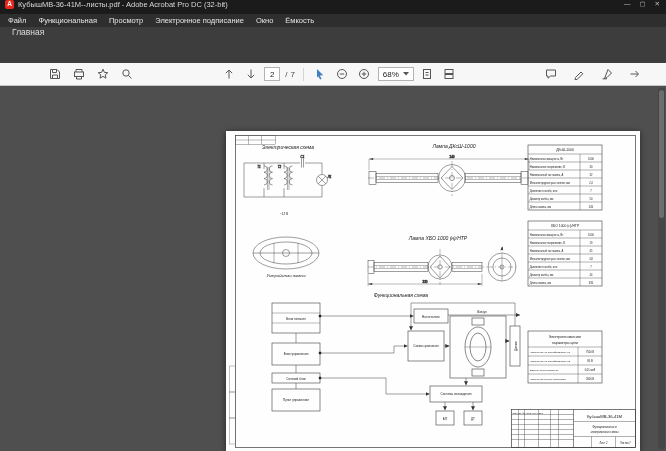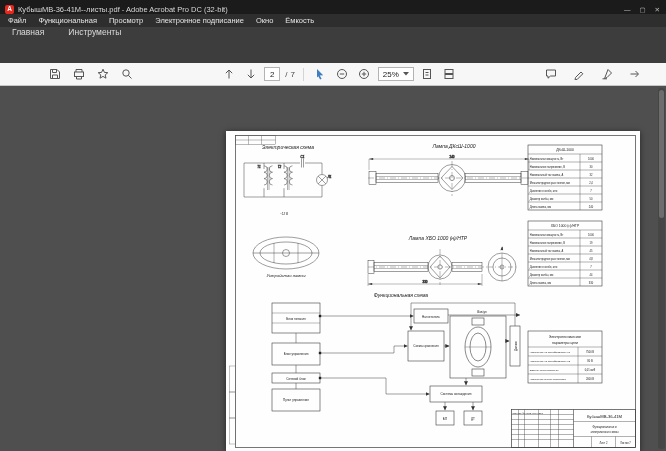--- a/index.html
+++ b/index.html
@@ -1,19 +1,19 @@
 <!DOCTYPE html>
 <html><head>
 <meta charset="utf-8">
 <style>
   *{margin:0;padding:0;box-sizing:border-box}
   html,body{width:666px;height:451px;overflow:hidden;font-family:"Liberation Sans",sans-serif;background:#505050}
   .window{width:666px;height:451px;display:flex;flex-direction:column}
   
-  .titlebar{height:14px;background:#1b1b1b;display:flex;align-items:flex-end;padding:0 5px;flex:none}
+  .titlebar{height:14px;background:#1b1b1b;display:flex;align-items:flex-start;padding:0 5px;flex:none}
   .app-icon{width:9px;height:9px;background:#e8281c;border-radius:2px;color:#fff;font-size:6.5px;font-weight:bold;display:flex;align-items:center;justify-content:center;margin-right:4px;line-height:1}
   .tb-title{color:#d8d8d8;font-size:7.5px;flex:1;white-space:nowrap;overflow:hidden}
   .win-controls{display:flex;gap:9px;color:#bdbdbd;font-size:6.5px;margin-right:1px}
   .win-controls span{cursor:default}
   
   .menubar{height:13px;background:#2e2e2e;display:flex;align-items:flex-end;padding-left:2px;flex:none}
   .menu-item{color:#e4e4e4;font-size:7.5px;padding:0 6px;height:100%;display:flex;align-items:center;cursor:default}
   
   .tabbar{height:36px;background:#3d3d3d;display:flex;align-items:flex-start;flex:none}
   .tab{display:flex;align-items:center;padding:0 12px;font-size:8.5px;color:#dcdcdc;cursor:default}
@@ -69,21 +69,20 @@
     <div class="menu-item">Файл</div>
     <div class="menu-item">Функциональная</div>
     <div class="menu-item">Просмотр</div>
     <div class="menu-item">Электронное подписание</div>
     <div class="menu-item">Окно</div>
     <div class="menu-item">Ёмкость</div>
   </div>
 
   <div class="tabbar">
     <div class="tab">Главная</div>
-    <div class="tab">Инструменты</div>
   </div>
 
   <div class="toolbar">
     <div class="tb-left">
       <div class="tb-btn">
         <svg width="12" height="12" viewBox="0 0 12 12" fill="none" stroke="#565656" stroke-width="1">
             <path d="M1.5 1.5 H8 L10.5 4 V10.5 H1.5 Z"></path>
             <path d="M3.5 1.5 V4.5 H7.5 V1.5"></path>
             <path d="M3.5 10.5 V7 H8.5 V10.5"></path>
           </svg>
@@ -136,21 +135,21 @@
             <path d="M3.8 6 H8.2"></path>
           </svg>
       </div>
       <div class="tb-btn">
         <svg width="12" height="12" viewBox="0 0 12 12" fill="none" stroke="#565656" stroke-width="1">
             <circle cx="6" cy="6" r="4.5"></circle>
             <path d="M3.8 6 H8.2 M6 3.8 V8.2"></path>
           </svg>
       </div>
       <div class="zoombox">
-        <span>25%</span>
+        <span>68%</span>
         <svg width="6" height="4" viewBox="0 0 6 4">
             <path d="M0 0 L6 0 L3 3.5 Z" fill="#555"></path>
           </svg>
       </div>
       <div class="tb-btn">
         <svg width="12" height="12" viewBox="0 0 12 12" fill="none" stroke="#565656" stroke-width="1">
             <rect x="2.5" y="1.5" width="7" height="9"></rect>
             <path d="M4.5 4.5 H7.5 M4.5 7 H7.5"></path>
           </svg>
       </div>

